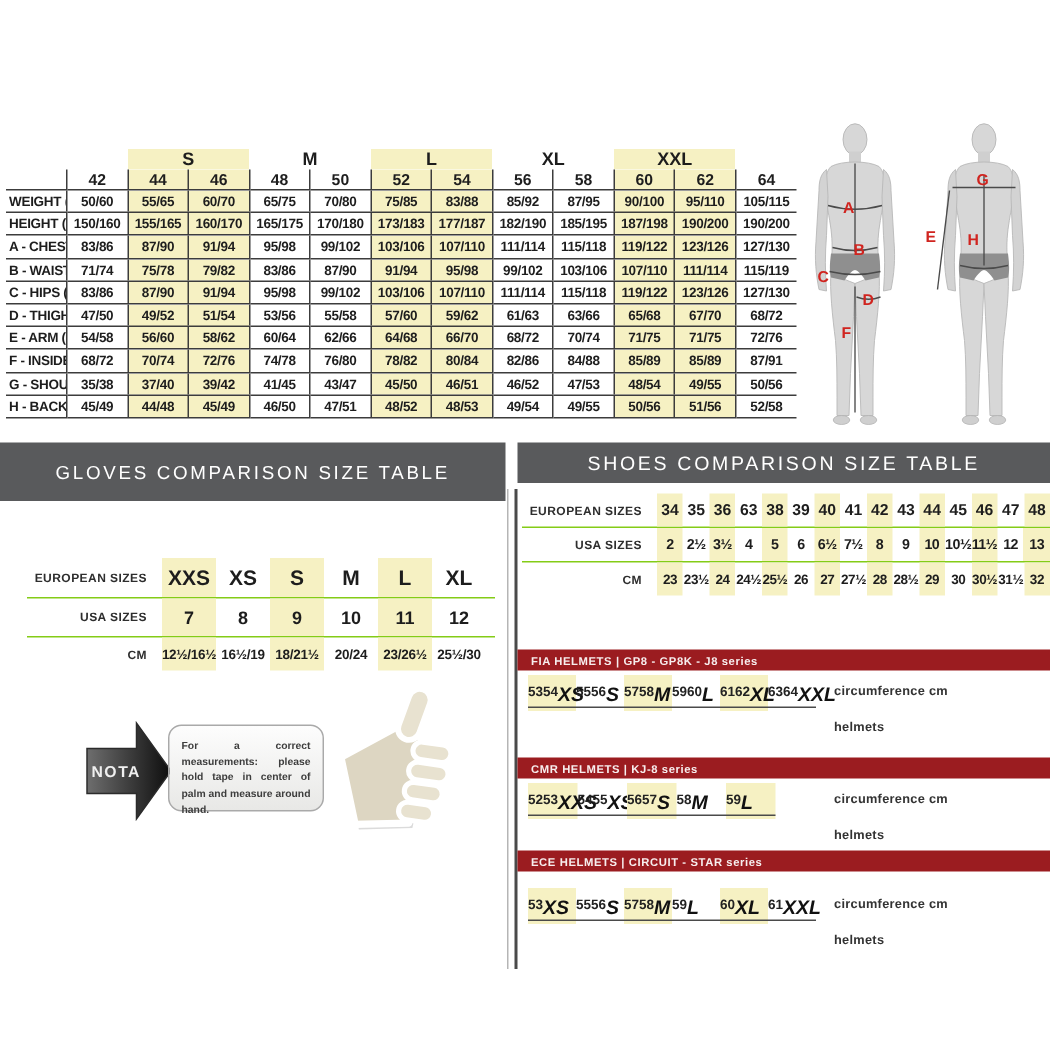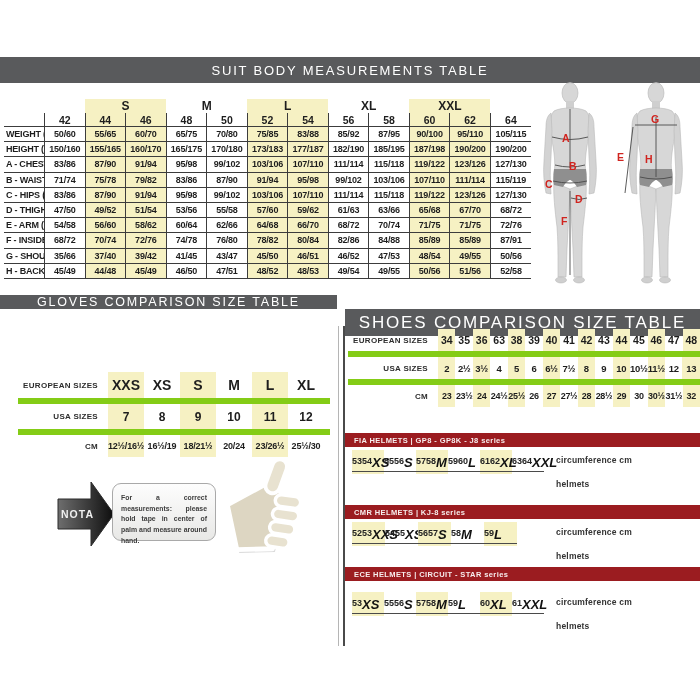--- a/index.html
+++ b/index.html
@@ -1,38 +1,38 @@
 <!DOCTYPE html>
 <html style="--c-bar: #595a5c; --c-yellow: #f6f1c3; --c-red: #9b1c20; --c-redletter: #d0241f;"><head>
 <meta charset="utf-8">
 <style>
   html,body{margin:0;padding:0;background:#fff}
   .page{position:relative;width:700px;height:700px;background:#ffffff;overflow:hidden;
         font-family:"Liberation Sans",sans-serif;color:#222}
   .bar{position:absolute;background:var(--c-bar,#595a5c);color:#fff;display:flex;align-items:center;
        justify-content:center;letter-spacing:1.8px;font-size:13px;font-weight:400}
   #bar-suit{left:0;top:57px;width:700px;height:26px}
-  #bar-gloves{left:0;top:295px;width:337px;height:14px;font-size:12.5px}
-  #bar-shoes{left:345px;top:309px;width:355px;height:27px;font-size:17px}
+  #bar-gloves{left:0;top:295px;width:337px;height:39px;font-size:12.5px}
+  #bar-shoes{left:345px;top:295px;width:355px;height:27px;font-size:13px}
   #bar-helmets{left:345px;top:403px;width:355px;height:25px;font-size:12.5px}
 
   
   #suit-table{position:absolute;left:4px;top:99px;width:527px;border-collapse:collapse;table-layout:fixed}
   #suit-table td{padding:0;text-align:center;font-weight:bold;color:#1d1d1d;white-space:nowrap;overflow:hidden}
   #suit-table td.lbl{text-align:left;font-size:7.8px;padding-left:2px}
   #suit-table tr.grp td{height:13px;font-size:12px}
   #suit-table tr.sizes td{height:13px;font-size:10.5px;border-bottom:1px solid #3c3c3c}
   #suit-table tr.dat td{height:14.2px;font-size:9px;letter-spacing:-.2px;border-bottom:1px solid #3c3c3c}
   #suit-table tr.sizes td:not(.lbl),#suit-table tr.dat td:not(.lbl){border-left:1px solid #3c3c3c}
   .hl{background:var(--c-yellow,#f6f1c3)}
 
   
   .ctable{position:absolute}
   .crow{display:flex;align-items:stretch}
-  .crow.lined{border-bottom:6px solid #84cc16}
+  .crow.lined{border-bottom:1px solid #84cc16}
   .clabel{display:flex;align-items:center;justify-content:flex-end;font-weight:bold;font-size:8px;
           color:#2e2e2e;letter-spacing:.3px;width:90px;padding-right:10px;box-sizing:border-box}
   .ccell{display:flex;align-items:center;justify-content:center;font-weight:bold;color:#1d1d1d}
   #gloves-table{left:18px;top:372px;width:312px}
   #gloves-table .ccell{width:36px}
   #gloves-table .crow0{height:26px}#gloves-table .crow0 .ccell{font-size:14px}
   #gloves-table .crow1{height:25px}#gloves-table .crow1 .ccell{font-size:12px}
   #gloves-table .crow2{height:22px}#gloves-table .crow2 .ccell{font-size:9px;letter-spacing:-.2px}
   #shoes-table{left:348px;top:329px;width:352px}
   #shoes-table .ccell{flex:1 1 0}
@@ -66,21 +66,20 @@
 
   #figures{position:absolute;left:527px;top:80px}
   .mline{stroke:#4a4a4a;stroke-width:.9;fill:none}
   .figletter{font:bold 10.5px "Liberation Sans",sans-serif;fill:var(--c-redletter,#d0241f)}
 </style>
 </head>
 <body>
 
 <div class="page">
 
-  <div class="bar" id="bar-suit">SUIT BODY MEASUREMENTS TABLE</div>
 
   <table id="suit-table">
       <tbody>
         <tr class="grp">
           <td class="lbl"></td>
           <td colspan="1" class=""></td>
           <td colspan="2" class="hl">S</td>
           <td colspan="2" class="">M</td>
           <td colspan="2" class="hl">L</td>
           <td colspan="2" class="">XL</td>
@@ -217,21 +216,21 @@
           <td class="hl">78/82</td>
           <td class="hl">80/84</td>
           <td class="">82/86</td>
           <td class="">84/88</td>
           <td class="hl">85/89</td>
           <td class="hl">85/89</td>
           <td class="">87/91</td>
         </tr>
         <tr class="dat">
           <td class="lbl">G - SHOULDERS (cm)</td>
-          <td class="">35/66</td>
+          <td class="">35/38</td>
           <td class="hl">37/40</td>
           <td class="hl">39/42</td>
           <td class="">41/45</td>
           <td class="">43/47</td>
           <td class="hl">45/50</td>
           <td class="hl">46/51</td>
           <td class="">46/52</td>
           <td class="">47/53</td>
           <td class="hl">48/54</td>
           <td class="hl">49/55</td>

